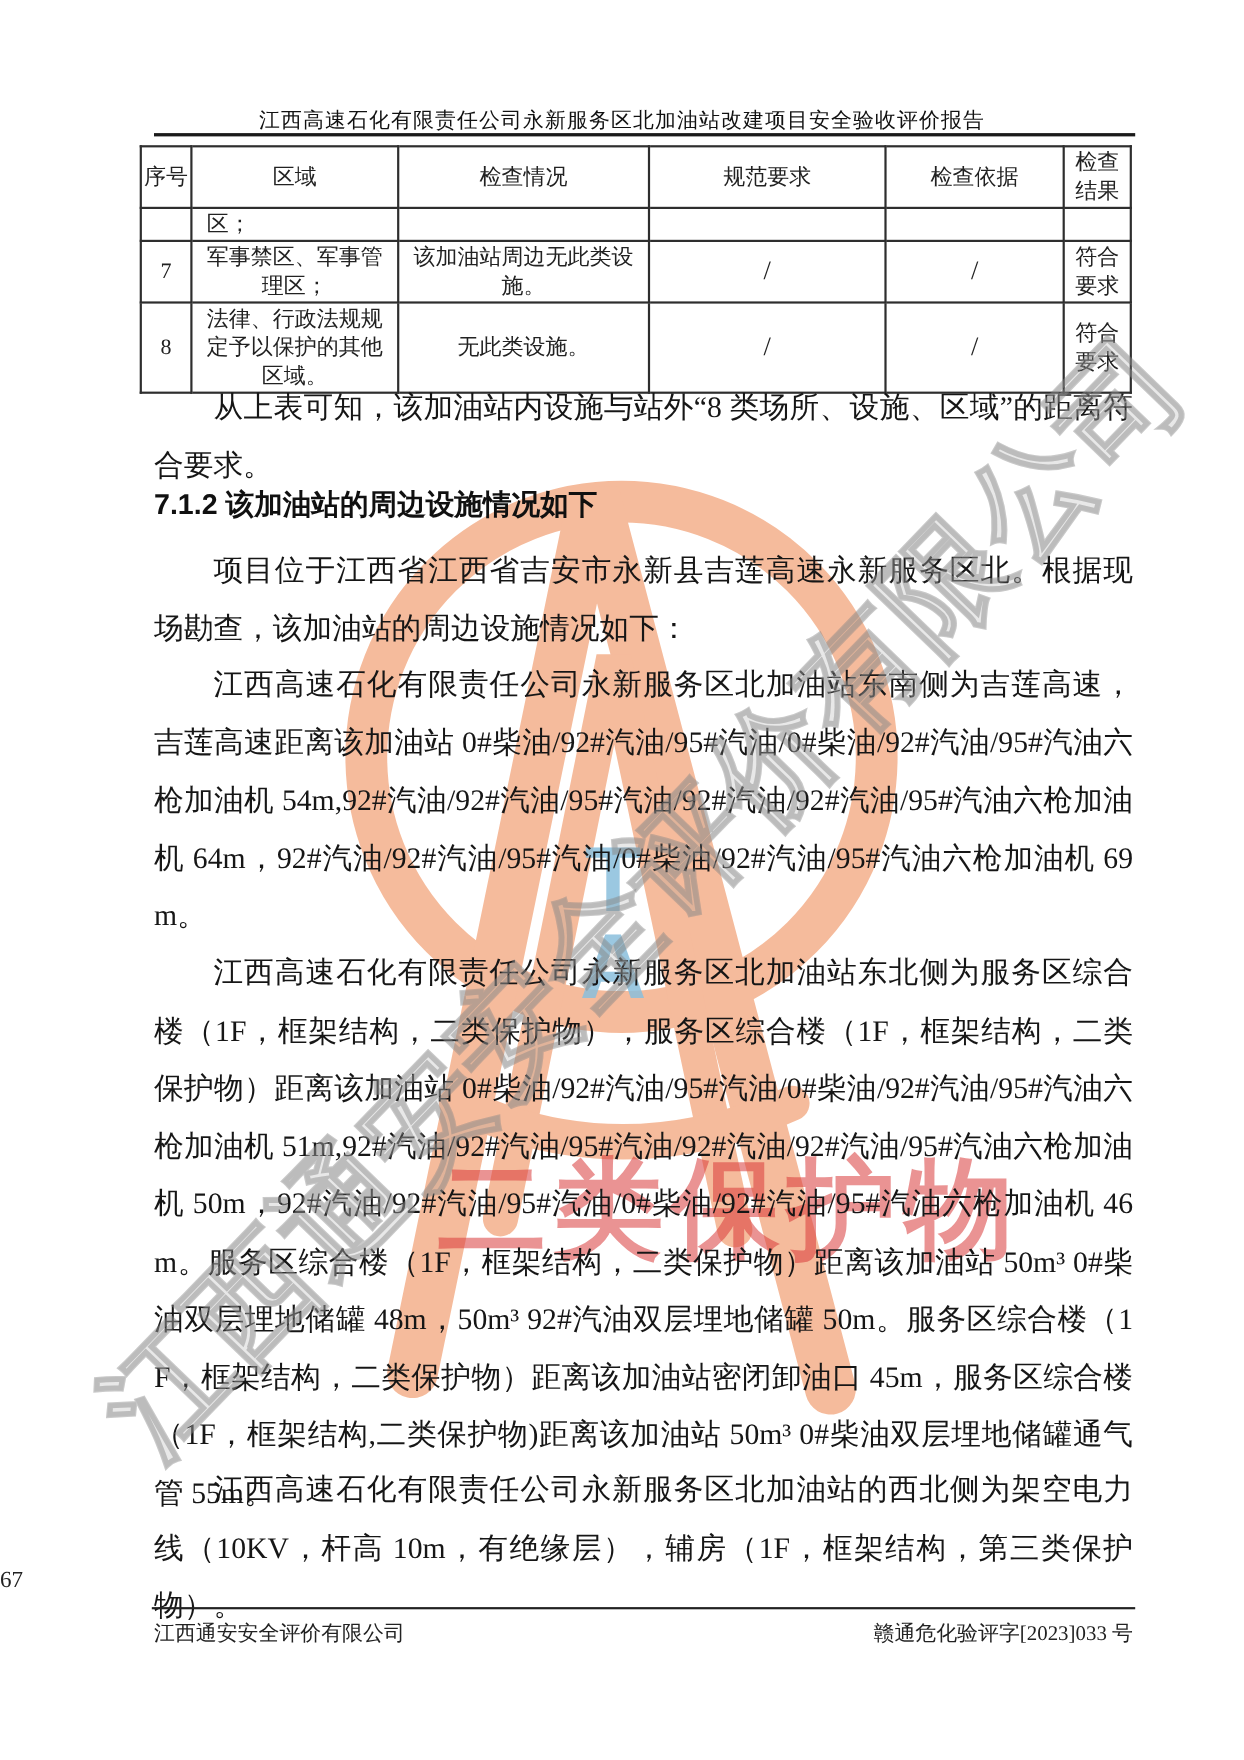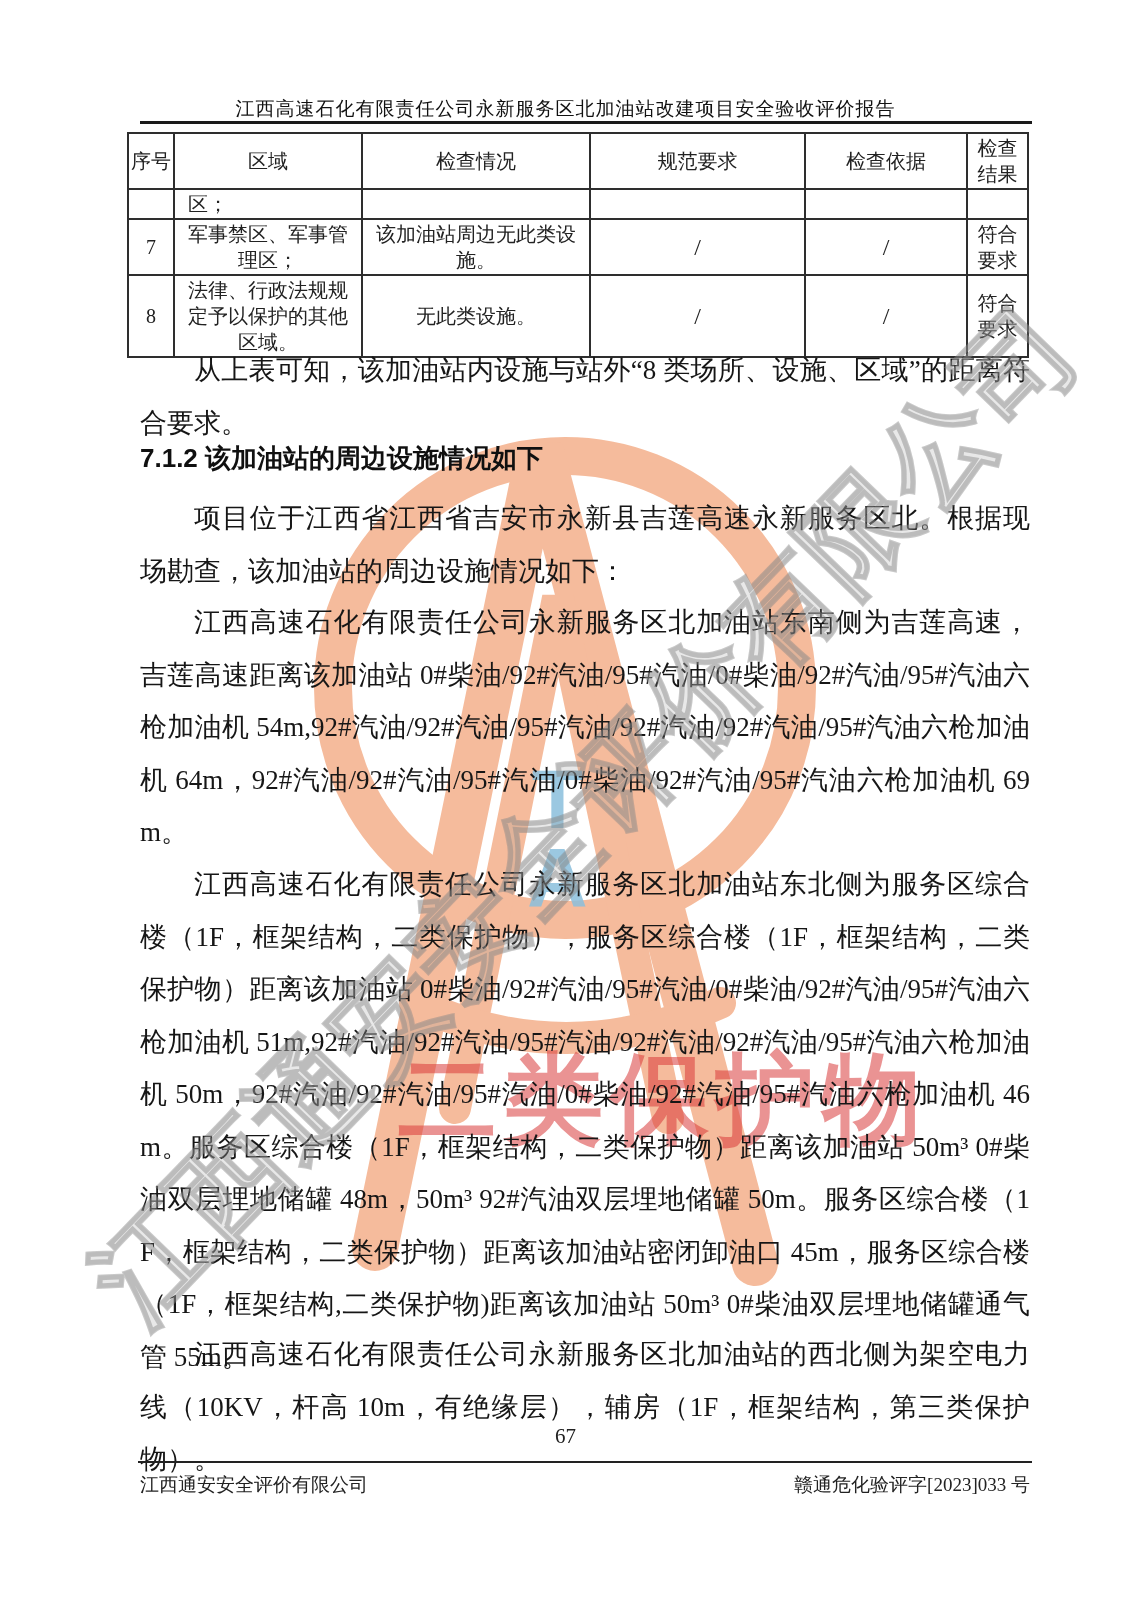--- a/index.html
+++ b/index.html
@@ -57,21 +57,21 @@
     position:absolute; left:140px; width:890px;
     font-size:27px; line-height:52.5px; text-align:justify;
     text-indent:2em; color:#161616; word-break:break-all;
   }
   .heading {
     position:absolute; left:140px; top:441px; width:890px;
     font-family:"Liberation Sans",sans-serif; font-weight:bold;
     font-size:26px; color:#101010;
   }
 
-  .pg-num { position:absolute; left:0; top:1424px; width:100%; text-align:center; font-size:21px; color:#222; }
+  .pg-num { position:absolute; left:0; top:1424px; width:100%; text-align:left; font-size:21px; color:#222; }
   .ft-rule { position:absolute; left:138px; top:1461px; width:894px; height:2px; background:#222; }
   .ft-row {
     position:absolute; left:140px; top:1472px; width:890px;
     display:flex; justify-content:space-between; font-size:19px; color:#222;
   }
 </style>
 </head>
 <body>
 
 <div class="page">

